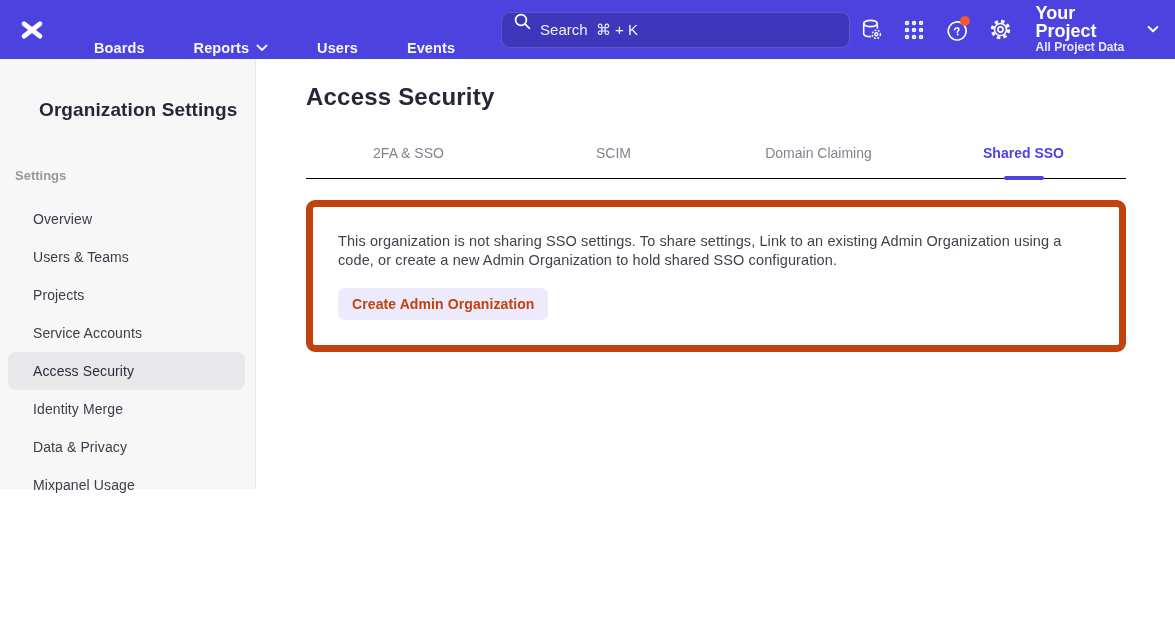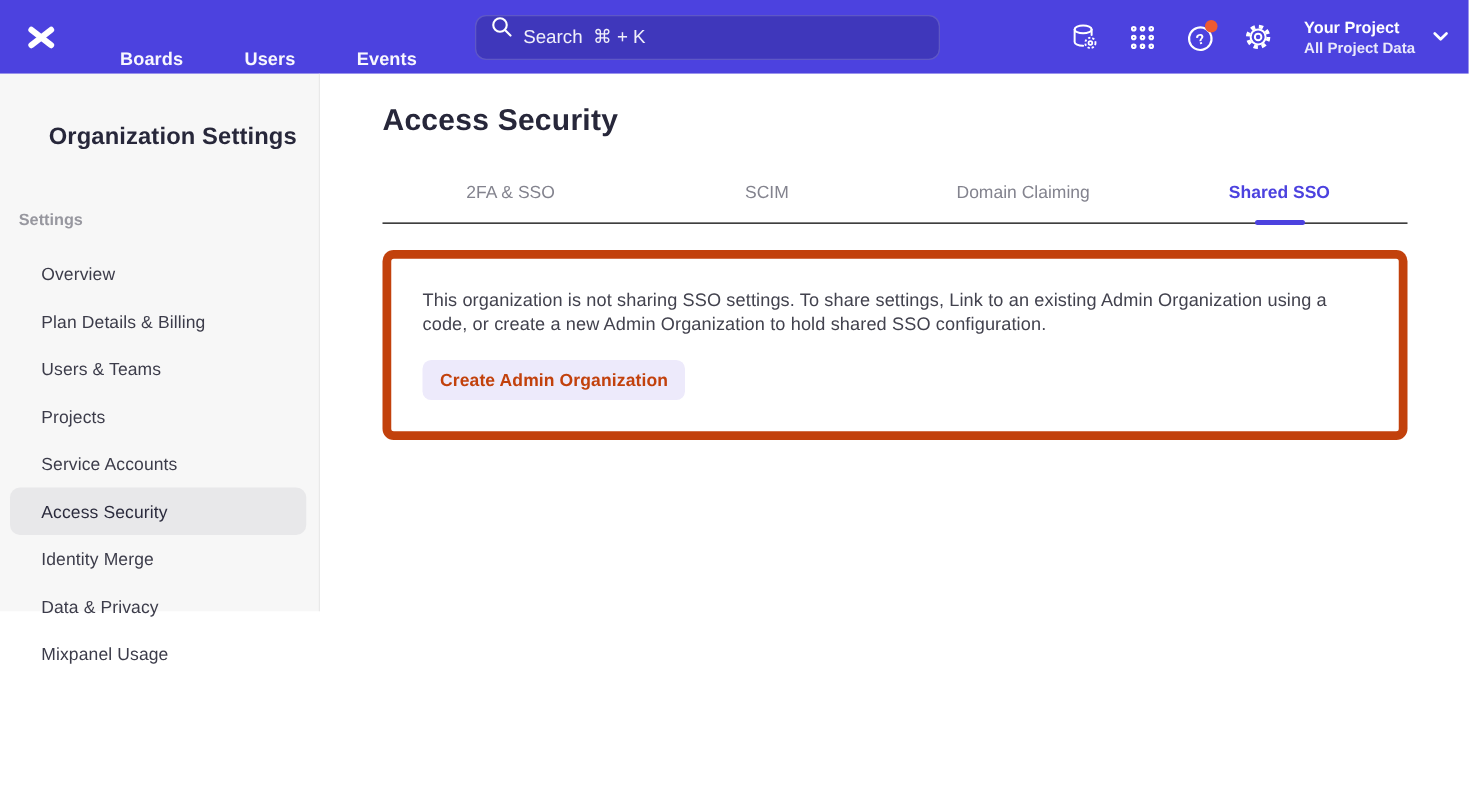--- a/index.html
+++ b/index.html
@@ -25,21 +25,21 @@
   .search-wrap input::placeholder { color:rgba(255,255,255,.92); opacity:1; }
 
   .nav-right { margin-left:auto; display:flex; align-items:center; }
   .icon-btn { width:46px; height:40px; display:flex; align-items:center; justify-content:center;
     cursor:pointer; position:relative; }
   .badge-dot { position:absolute; top:6px; right:9px; width:10px; height:10px;
     background:#ee5a31; border-radius:50%; }
 
   .project-switcher { display:flex; align-items:center; margin-left:14px; cursor:pointer; }
   .project-text { text-align:left; margin-right:14px; }
-  .project-name { font-size:13px; font-weight:700; color:#fff; line-height:18px; }
+  .project-name { font-size:18px; font-weight:700; color:#fff; line-height:18px; }
   .project-scope { font-size:12px; font-weight:700; color:rgba(255,255,255,.88); line-height:15px; }
 
   
   .shell { display:flex; height:430px; }
 
   
   .sidebar { width:256px; background:#f7f7f7; border-right:1px solid #e9e9e9;
     padding-top:40px; flex-shrink:0; }
   .sidebar-title { font-size:19px; font-weight:700; color:#27273a; margin-left:39px;
     letter-spacing:.1px; }
@@ -80,20 +80,26 @@
     <svg width="28" height="28" viewBox="0 0 32 32">
       <path d="M7 9 L25 23 M25 9 L7 23" stroke="#ffffff" stroke-width="5.6" stroke-linecap="round" fill="none"></path>
     </svg>
   </div>
 
   <nav class="nav-links">
     <div class="nav-link">
       <span>Boards</span>
     </div>
     <div class="nav-link">
+      <span>Reports</span>
+      <svg width="12" height="8" viewBox="0 0 12 8">
+        <path d="M1.5 1.5 L6 6 L10.5 1.5" stroke="#fff" stroke-width="2" fill="none" stroke-linecap="round" stroke-linejoin="round"></path>
+      </svg>
+    </div>
+    <div class="nav-link">
       <span>Users</span>
     </div>
     <div class="nav-link">
       <span>Events</span>
     </div>
   </nav>
 
   <div class="search-wrap">
     <svg width="17" height="17" viewBox="0 0 17 17">
       <circle cx="7" cy="7" r="5.4" stroke="#fff" stroke-width="1.7" fill="none"></circle>
@@ -155,21 +161,20 @@
     </div>
   </div>
 </header>
 
 <div class="shell">
   <aside class="sidebar">
     <div class="sidebar-title">Organization Settings</div>
     <div class="section-label">Settings</div>
     <nav class="side-nav">
       <div class="side-item">Overview</div>
-      <div class="side-item">Plan Details &amp; Billing</div>
       <div class="side-item">Users &amp; Teams</div>
       <div class="side-item">Projects</div>
       <div class="side-item">Service Accounts</div>
       <div class="side-item active">Access Security</div>
       <div class="side-item">Identity Merge</div>
       <div class="side-item">Data &amp; Privacy</div>
       <div class="side-item">Mixpanel Usage</div>
     </nav>
   </aside>
 

